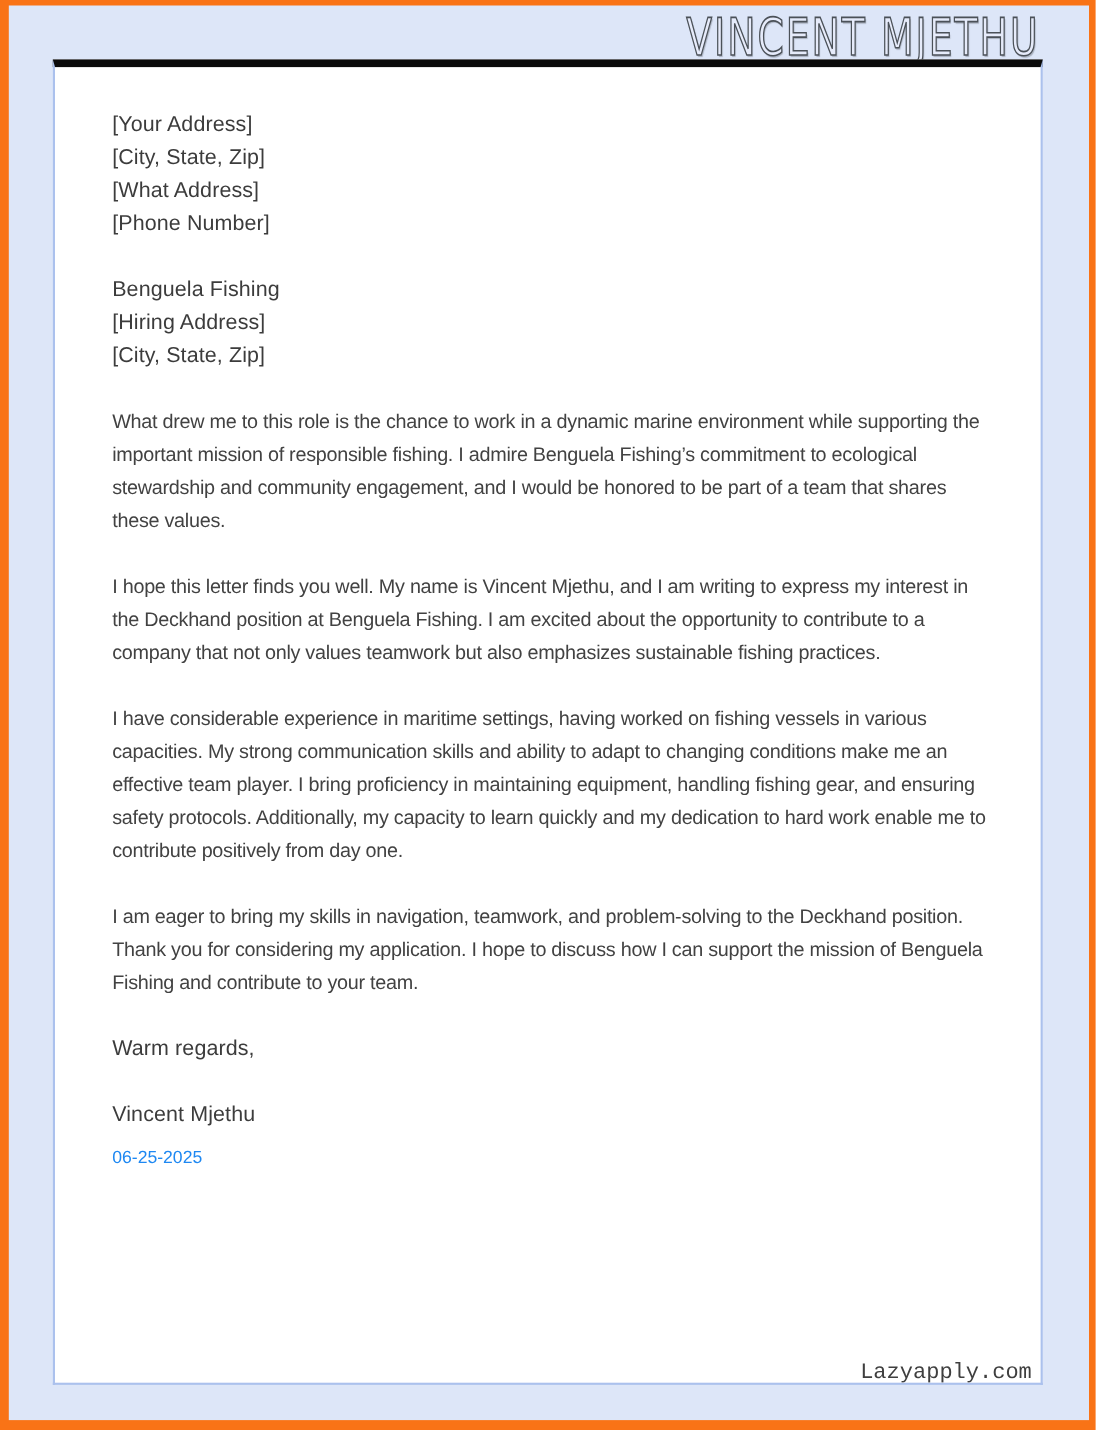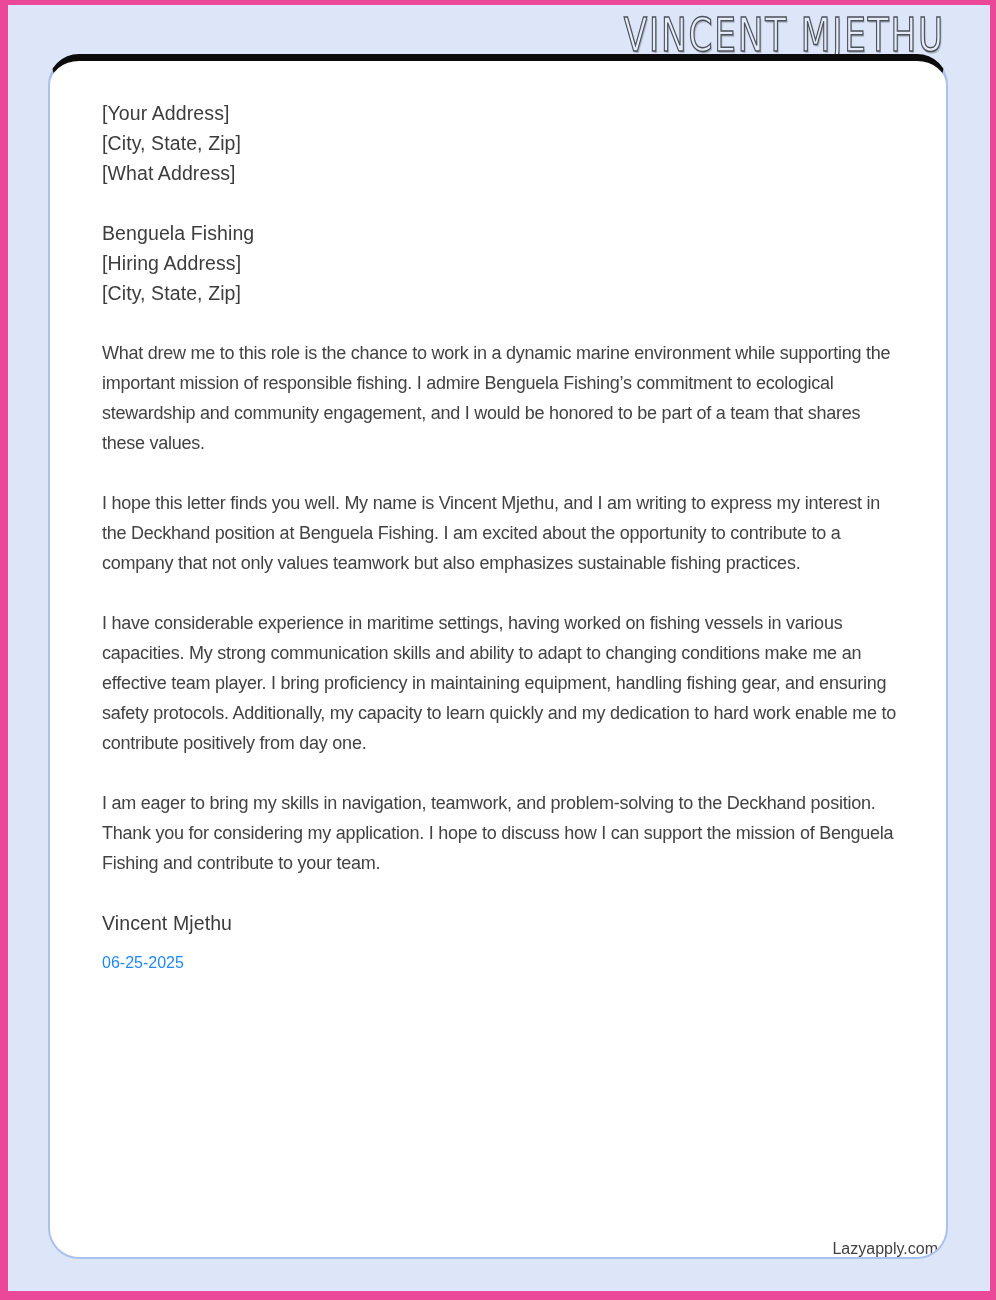--- a/index.html
+++ b/index.html
@@ -6,21 +6,21 @@
     margin: 0;
     padding: 0;
     width: 996px;
     height: 1300px;
     font-family: "Liberation Sans", sans-serif;
   }
   .frame {
     position: relative;
     width: 996px;
     height: 1300px;
-    background: #ec4899;
+    background: #f97316;
     overflow: hidden;
   }
   .page {
     position: absolute;
     left: 8px;
     top: 5px;
     right: 6px;
     bottom: 9px;
     background: #dde6f8;
   }
@@ -48,21 +48,20 @@
     width: 900px;
     height: 1205px;
     box-sizing: border-box;
     background: #ffffff;
     border-top: 7px solid #0b0b0b;
     border-left: 2px solid #abc1ed;
     border-right: 2px solid #abc1ed;
     border-bottom: 2px solid #abc1ed;
     padding: 37px 46px 0 52px;
     overflow: hidden;
-    border-radius: 31px;
   }
   .block { margin: 0 0 30px 0; }
   .label-text {
     font-family: "Liberation Sans", sans-serif;
     font-size: 19.5px;
     line-height: 30px;
     color: #3c3c3c;
     letter-spacing: 0.1px;
   }
   .body-text {
@@ -78,54 +77,56 @@
     font-family: Liberation Sans, sans-serif;
     font-size: 16px;
     line-height: 30px;
     color: #1e88f2;
     cursor: pointer;
   }
   .watermark {
     position: absolute;
     right: 8px;
     bottom: -2px;
-    font-family: Liberation Sans, sans-serif;
-    font-size: 16px;
+    font-family: Liberation Mono, monospace;
+    font-size: 20px;
     line-height: 20px;
     color: #3f3f3f;
   }
 </style>
 </head>
 <body>
 
 <div class="frame">
   <div class="page">
 
     <div class="header-name">VINCENT MJETHU</div>
 
     <div class="sheet">
 
       <div class="block label-text">
         <div>[Your Address]</div>
         <div>[City, State, Zip]</div>
         <div>[What Address]</div>
+        <div>[Phone Number]</div>
       </div>
 
       <div class="block label-text">
         <div>Benguela Fishing</div>
         <div>[Hiring Address]</div>
         <div>[City, State, Zip]</div>
       </div>
 
 
       <p class="block body-text">What drew me to this role is the chance to work in a dynamic marine environment while supporting the important mission of responsible fishing. I admire Benguela Fishing’s commitment to ecological stewardship and community engagement, and I would be honored to be part of a team that shares these values.</p>
       <p class="block body-text">I hope this letter finds you well. My name is Vincent Mjethu, and I am writing to express my interest in the Deckhand position at Benguela Fishing. I am excited about the opportunity to contribute to a company that not only values teamwork but also emphasizes sustainable fishing practices.</p>
       <p class="block body-text">I have considerable experience in maritime settings, having worked on fishing vessels in various capacities. My strong communication skills and ability to adapt to changing conditions make me an effective team player. I bring proficiency in maintaining equipment, handling fishing gear, and ensuring safety protocols. Additionally, my capacity to learn quickly and my dedication to hard work enable me to contribute positively from day one.</p>
       <p class="block body-text">I am eager to bring my skills in navigation, teamwork, and problem-solving to the Deckhand position. Thank you for considering my application. I hope to discuss how I can support the mission of Benguela Fishing and contribute to your team.</p>
 
+      <div class="block label-text">Warm regards,</div>
 
       <div class="block label-text signature">Vincent Mjethu</div>
 
       <div class="date">06-25-2025</div>
 
       <div class="watermark">Lazyapply.com</div>
 
     </div>
   </div>
 </div>

